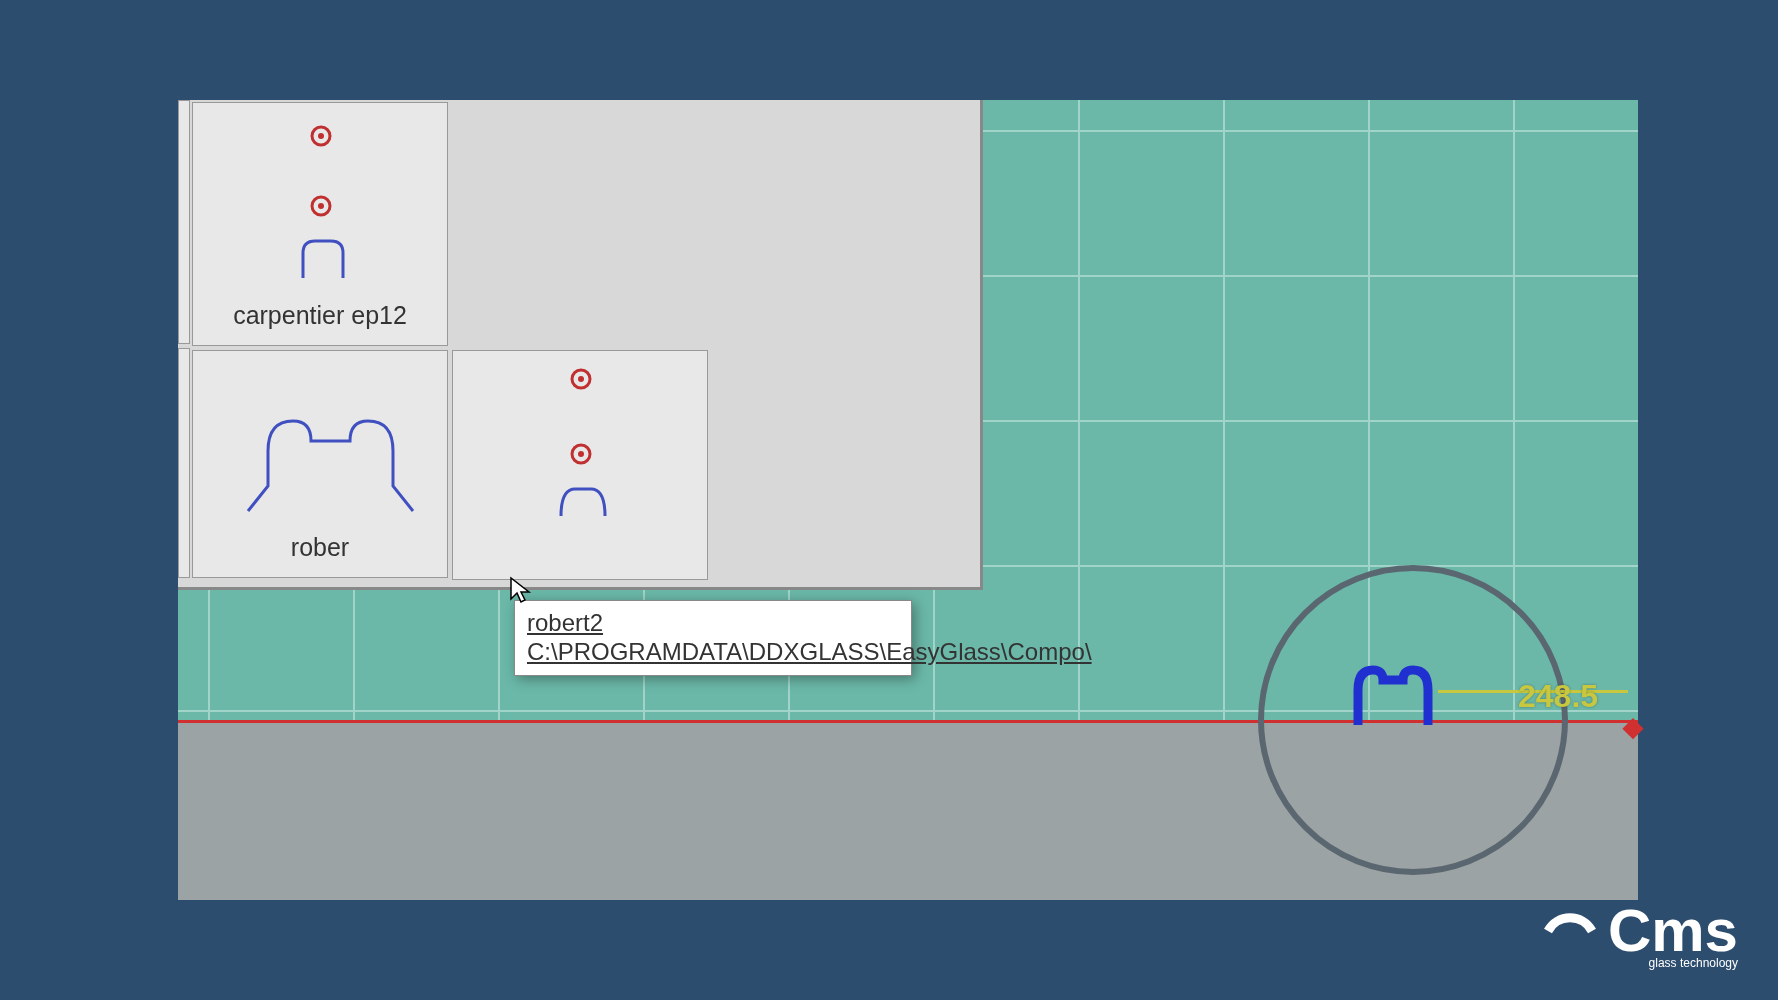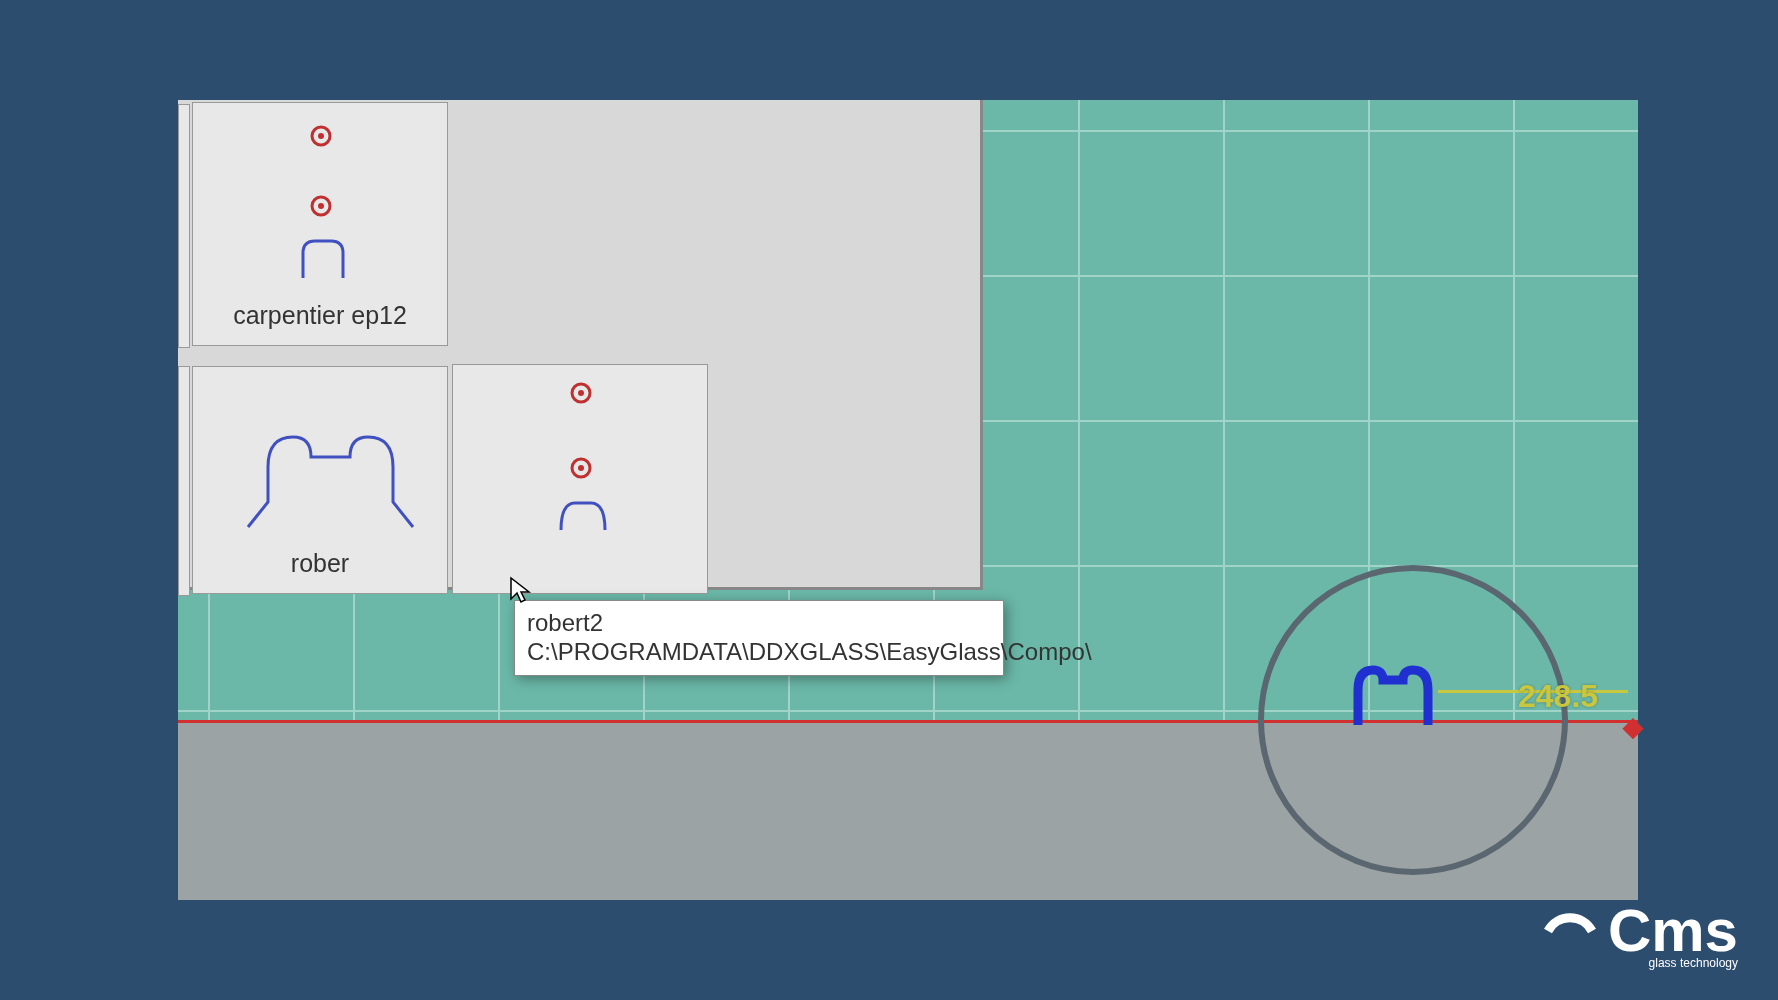--- a/index.html
+++ b/index.html
@@ -104,21 +104,20 @@
       left: 0;
       top: 0;
       width: 805px;
       height: 490px;
       background: #d8d8d8;
       border-right: 3px solid #888;
       border-bottom: 3px solid #888;
     }
     .palette-row {
       display: flex;
-      align-items: flex-end;
     }
     .left-stub {
       width: 12px;
       height: 244px;
       background: #e8e8e8;
       border: 1px solid #999;
     }
     .notch-item {
       width: 256px;
       height: 244px;
@@ -148,28 +147,29 @@
     }
     .notch-label {
       font-size: 25px;
       color: #333333;
       text-align: center;
     }
     .tooltip {
       position: absolute;
       left: 336px;
       top: 500px;
-      width: 490px;
+      width: 398px;
       background: #ffffff;
       border: 1px solid #888;
       padding: 8px 12px;
       box-shadow: 3px 3px 12px rgba(0,0,0,0.35);
       font-size: 24px;
       line-height: 1.2;
       color: #333;
+      text-decoration: underline;
     }
     .cursor {
       position: absolute;
       left: 330px;
       top: 475px;
       pointer-events: none;
     }
     .logo-area {
       position: absolute;
       right: 40px;

